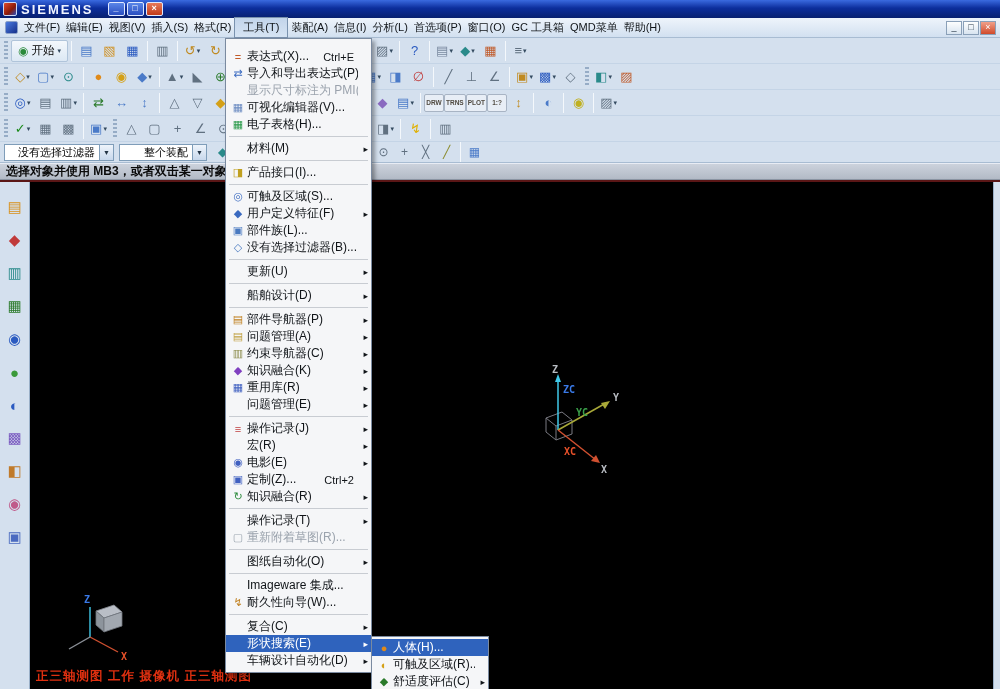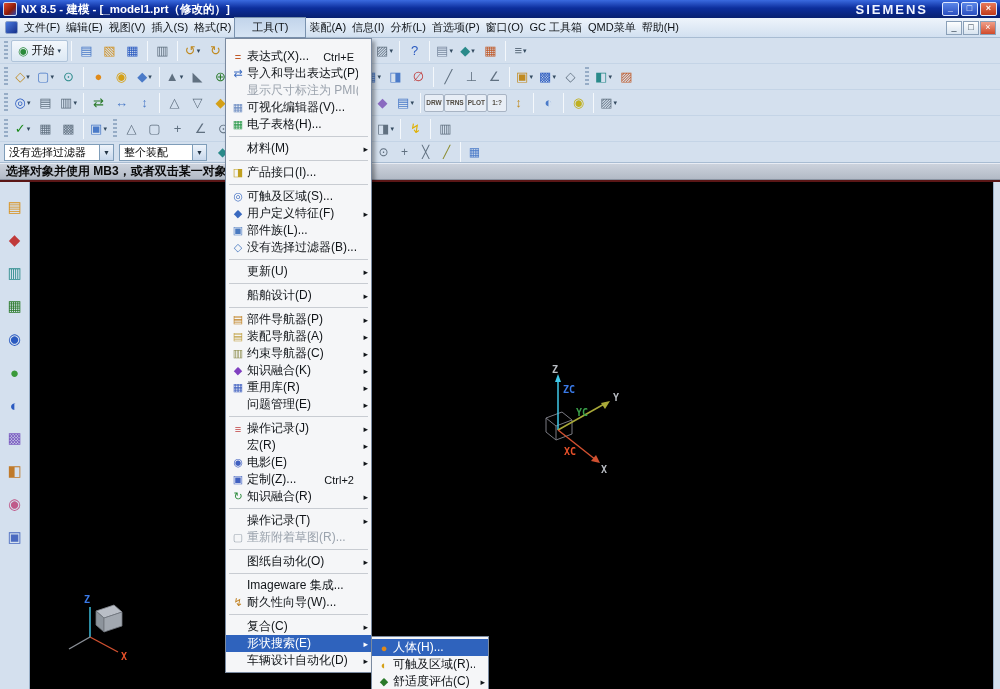--- a/index.html
+++ b/index.html
@@ -19,21 +19,21 @@
     border:1px solid #dfe8ff; border-radius:2px; color:#fff; font-size:9px; line-height:11px; text-align:center; }
   .win-btn.close { background:linear-gradient(#e87a5a,#c03a1a); }
 
   
   .menubar { height:20px; background:linear-gradient(#eef4fb,#d2e0f0); border-bottom:1px solid #a8bcd2;
     display:flex; align-items:center; justify-content:space-between; font-size:11px; padding:0 2px; }
   .menubar-items { display:flex; align-items:center; height:100%; }
   .app-mdi-icon { width:13px; height:13px; margin:0 3px; border-radius:2px;
     background:linear-gradient(135deg,#4a7ae0,#16308a); border:1px solid #8aa0c8; }
   .menu-item { padding:3px 3px; white-space:nowrap; color:#101418; }
-  .menu-item.open { background:linear-gradient(#c2d4ea,#d6e4f4); border:1px solid #7a92ae; padding:2px 17px; }
+  .menu-item.open { background:linear-gradient(#c2d4ea,#d6e4f4); border:1px solid #7a92ae; padding:2px 8px; }
   .mdi-controls { display:flex; gap:1px; padding-right:2px; }
   .mdi-btn { width:16px; height:14px; border:1px solid #8aa0b8; background:linear-gradient(#fdfefe,#d8e4f0);
     font-size:9px; line-height:11px; text-align:center; color:#234; }
   .mdi-btn.close { background:linear-gradient(#f0a08a,#d04a2a); color:#fff; }
 
   
   .toolbars { background:#d4e0ee; }
   .tb-row { display:flex; align-items:center; height:26px; border-bottom:1px solid #c4d4e6; padding:0 1px; overflow:hidden; }
   .tb-grip { width:4px; height:19px; margin:0 3px;
     background:repeating-linear-gradient(180deg,#96acc6 0 2px, rgba(0,0,0,0) 2px 4px); }
@@ -44,21 +44,21 @@
   .tb-txt { font-size:6.5px; font-weight:bold; color:#504a40; border:1px solid #a8b4c4;
     background:#e8eef6; min-width:20px; height:18px; }
   .tb-start { display:flex; align-items:center; gap:3px; font-size:11.5px; padding:0 6px; height:22px;
     border:1px solid #b0c4da; border-radius:2px; background:linear-gradient(#f4f8fc,#dce8f4); }
   .tb-start .g { font-size:12px; }
   .tb-start .arr { font-size:7px; color:#344a60; }
 
   
   .selbar { height:21px; background:#d4e0ee; border-bottom:1px solid #a8bcd2;
     display:flex; align-items:center; gap:5px; padding:0 4px; }
-  .combo { display:flex; align-items:center; height:17px; background:#fff; border:1px solid #7f9db9; font-size:11px; }
+  .combo { display:flex; align-items:center; height:17px; background:#fff; border:1px solid #7f9db9; font-size:11px;text-align:right; }
   .combo .val { padding:0 4px; white-space:nowrap; flex:1; overflow:hidden; }
   .combo-arrow { width:14px; height:100%; display:flex; align-items:center; justify-content:center;
     font-size:7px; color:#234; background:linear-gradient(#eef4fb,#c8d8ec); border-left:1px solid #7f9db9; }
   .combo.w1 { width:110px; } .combo.w2 { width:88px; }
   .selbar-icons { display:flex; align-items:center; }
   .selbar-icons .tb-ic { min-width:21px; height:19px; font-size:12px; }
 
   
   .promptbar { height:17px; background:linear-gradient(#ccd2dc,#b2bac6);
     border-top:1px solid #e8ecf4; border-bottom:1px solid #8a94a2;
@@ -89,21 +89,20 @@
   .mi-shortcut { margin:0 4px 0 6px; font-size:11px; }
   .mi-arrow { width:10px; min-width:10px; text-align:right; font-size:9px; }
   .mi.disabled { color:#9ba3ad; }
   .mi.hl { background:#2f63bd; color:#fff; }
 </style>
 </head>
 <body>
 
 <div class="titlebar">
   <div class="title-icon"></div>
-  <div class="title-text">NX 8.5 - 建模 - [_model1.prt（修改的）]</div>
   <div class="brand">SIEMENS</div>
   <div class="win-controls">
     <div class="win-btn">_</div>
     <div class="win-btn">□</div>
     <div class="win-btn close">×</div>
   </div>
 </div>
 
 <div class="menubar">
   <div class="menubar-items">
@@ -550,20 +549,21 @@
       <polygon points="36,20 36,34 44,41 44,27" fill="#8d949c" stroke="#6e747b" stroke-width="0.8"></polygon>
       <polygon points="62,21 62,35 44,41 44,27" fill="#a2a8b0" stroke="#6e747b" stroke-width="0.8"></polygon>
 
       <line x1="30" y1="46" x2="30" y2="16" stroke="#40c8e8" stroke-width="1.4"></line>
       <line x1="30" y1="46" x2="58" y2="61" stroke="#d05030" stroke-width="1.4"></line>
       <line x1="30" y1="46" x2="9" y2="58" stroke="#8a8f96" stroke-width="1.4"></line>
       <text class="axis-label" x="24" y="12" fill="#3a7ae8">Z</text>
       <text class="axis-label" x="61" y="69" fill="#e8512a">X</text>
     </svg>
 
+    <div class="view-text">正三轴测图 工作 摄像机 正三轴测图</div>
   </div>
 
   <div class="right-strip"></div>
 </div>
 
 <div class="menu-panel">
     <div class="mi">
       <span class="mi-icon" style="color: rgb(192, 90, 42);">=</span>
       <span class="mi-label">表达式(X)...</span>
       <span class="mi-shortcut">Ctrl+E</span>
@@ -635,21 +635,21 @@
       <span class="mi-arrow">▸</span>
     </div>
     <div class="msep" style="height: 1px; background: rgb(200, 204, 210); margin: 3px;"></div>
     <div class="mi">
       <span class="mi-icon" style="color: rgb(192, 128, 32);">▤</span>
       <span class="mi-label">部件导航器(P)</span>
       <span class="mi-arrow">▸</span>
     </div>
     <div class="mi">
       <span class="mi-icon" style="color: rgb(192, 160, 64);">▤</span>
-      <span class="mi-label">装配导航器(A)</span>
+      <span class="mi-label">问题管理(A)</span>
       <span class="mi-arrow">▸</span>
     </div>
     <div class="mi">
       <span class="mi-icon" style="color: rgb(138, 138, 74);">▥</span>
       <span class="mi-label">约束导航器(C)</span>
       <span class="mi-arrow">▸</span>
     </div>
     <div class="mi">
       <span class="mi-icon" style="color: rgb(128, 64, 192);">◆</span>
       <span class="mi-label">知识融合(K)</span>

